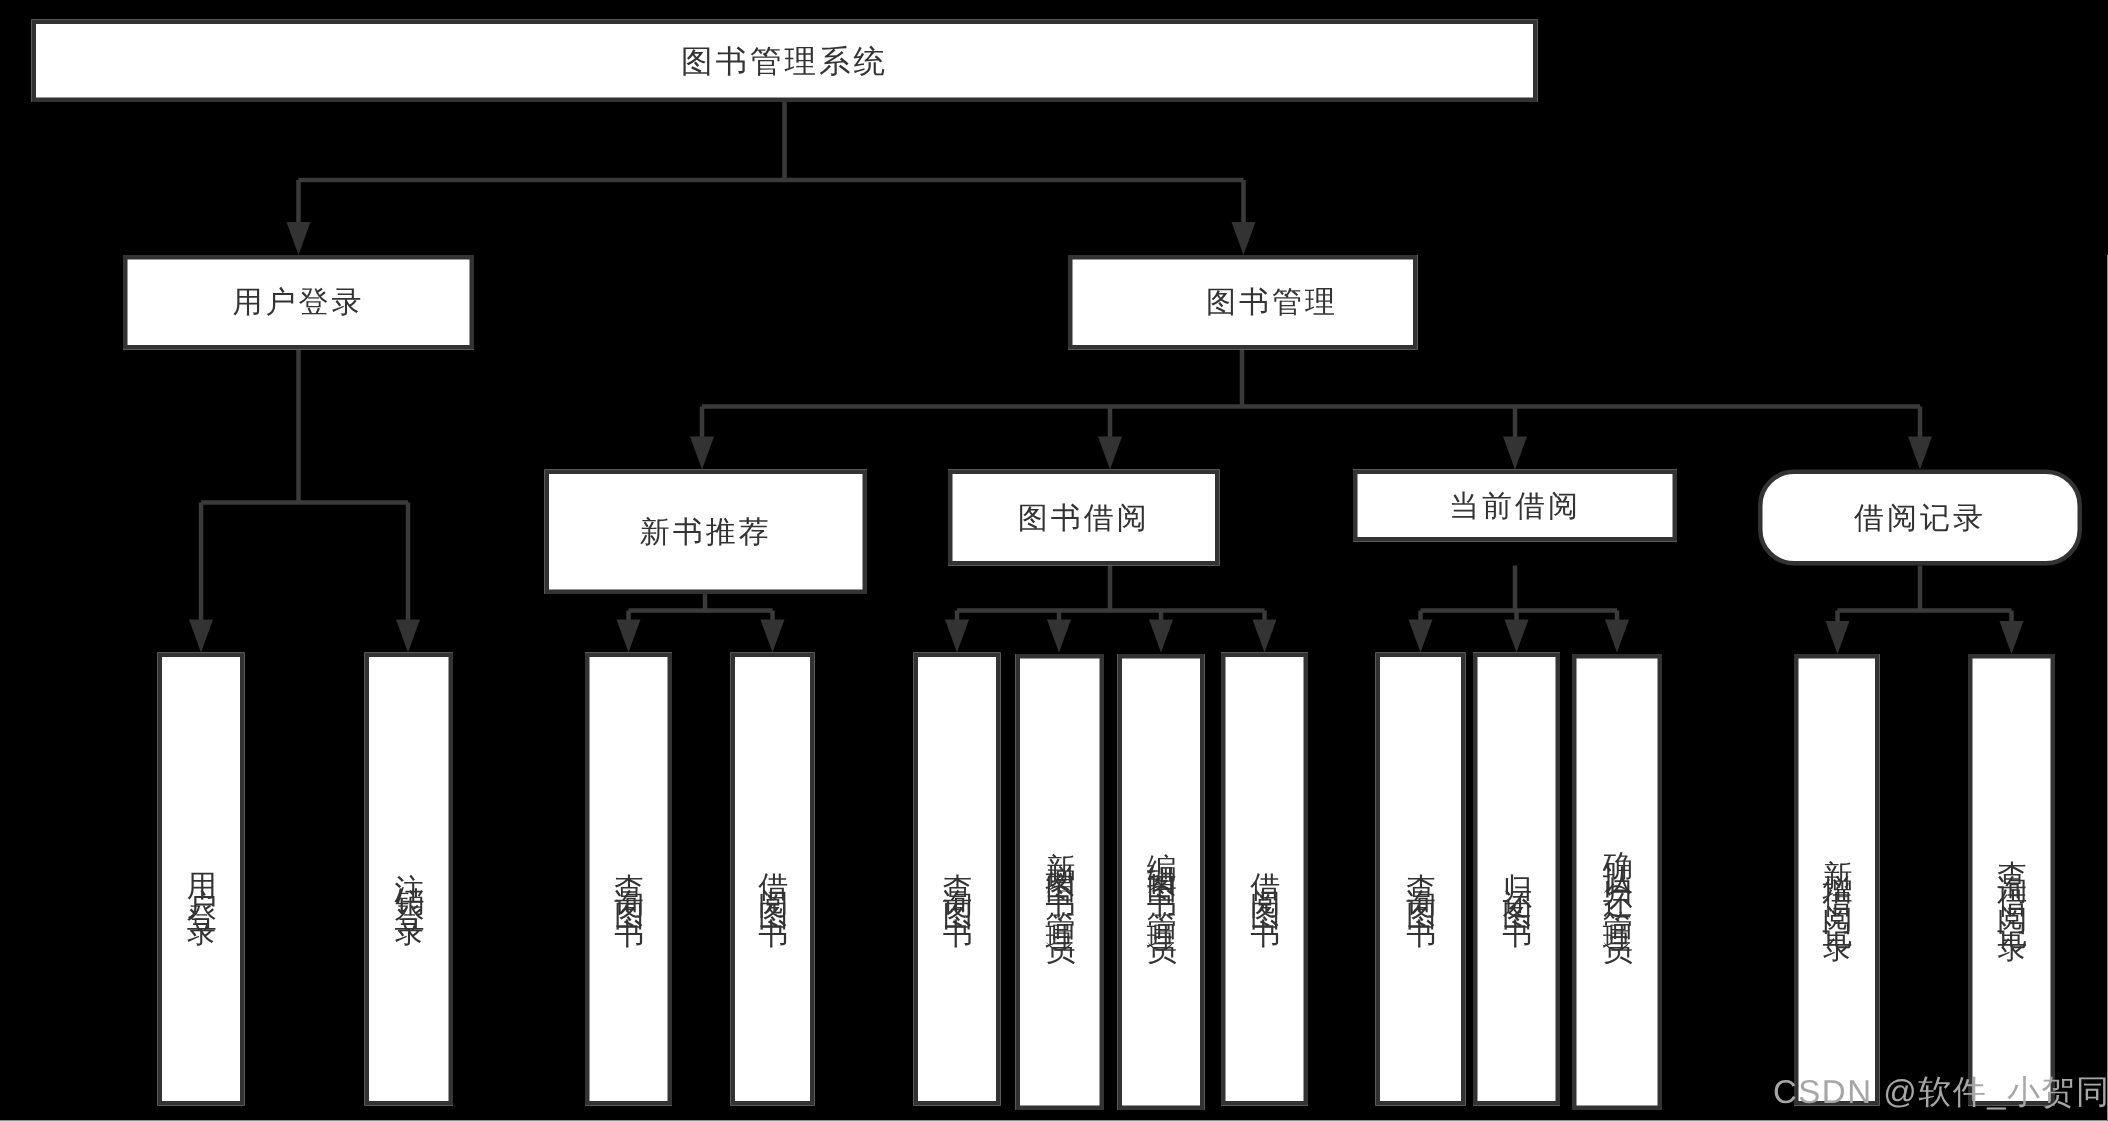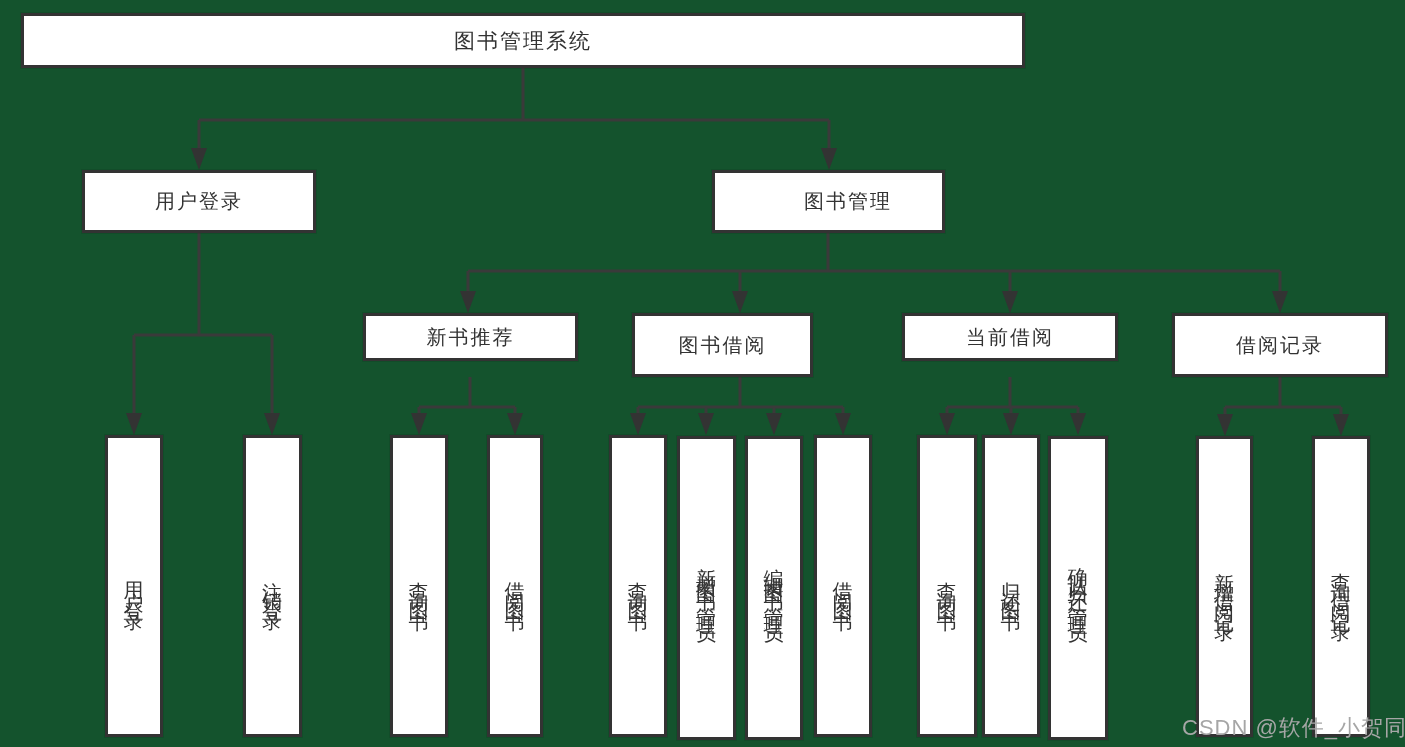--- a/index.html
+++ b/index.html
@@ -5,21 +5,21 @@
   html, body {
     margin: 0;
     padding: 0;
     background: #ffffff;
     font-family: "Liberation Sans", sans-serif;
   }
   #canvas {
     position: relative;
     width: 1405px;
     height: 747px;
-    background: #14532d;
+    background: #000000;
     overflow: hidden;
     text-align: center;
   }
   #connectors {
     position: absolute;
     left: 0;
     top: 0;
     pointer-events: none;
   }
   .box {
@@ -138,30 +138,30 @@
     <span class="h-label">图书管理</span>
   </div>
 
   <div class="box" style="left:105px; top:435px; width:58px; height:302px;">
     <span class="v-label">用户登录</span>
   </div>
   <div class="box" style="left:243px; top:435px; width:59px; height:302px;">
     <span class="v-label">注销登录</span>
   </div>
 
-  <div class="box" style="left:363px; top:313px; width:215px; height:48px;">
+  <div class="box" style="left:363px; top:313px; width:215px; height:83px;">
     <span class="h-label">新书推荐</span>
   </div>
   <div class="box" style="left:632px; top:313px; width:181px; height:64px;">
     <span class="h-label">图书借阅</span>
   </div>
   <div class="box" style="left:902px; top:313px; width:216px; height:48px;">
     <span class="h-label">当前借阅</span>
   </div>
-  <div class="box" style="left:1172px; top:313px; width:216px; height:64px;">
+  <div class="box" style="left:1172px; top:313px; width:216px; height:64px;border-radius:24px;">
     <span class="h-label">借阅记录</span>
   </div>
 
   <div class="box" style="left:390px; top:435px; width:58px; height:302px;">
     <span class="v-label">查询图书</span>
   </div>
   <div class="box" style="left:487px; top:435px; width:56px; height:302px;">
     <span class="v-label">借阅图书</span>
   </div>
 

